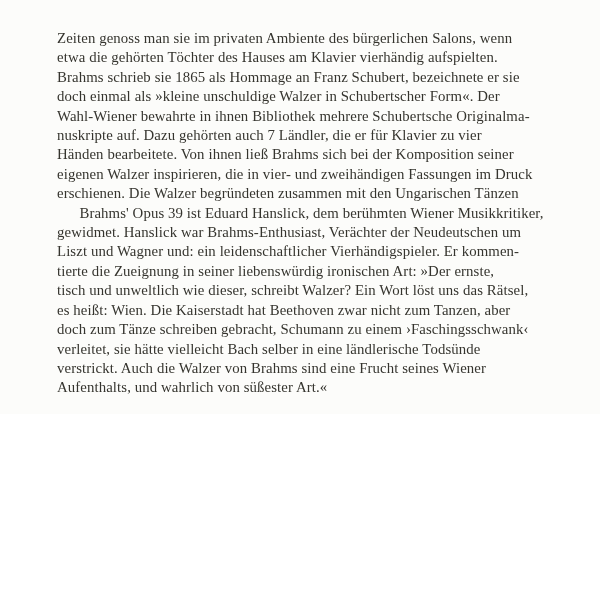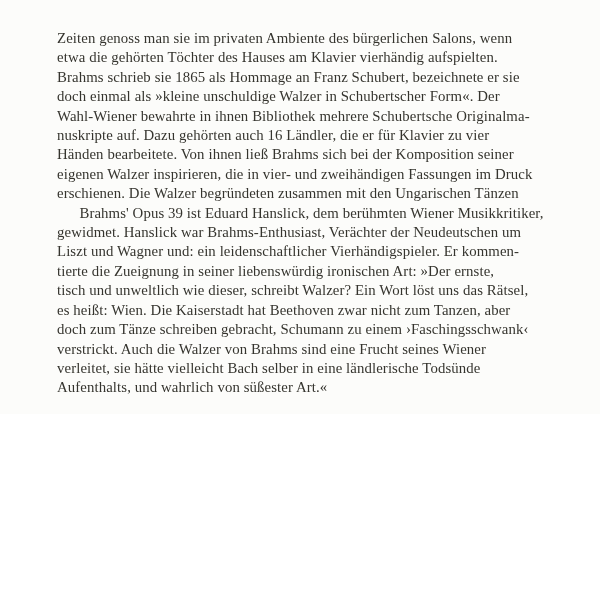--- a/index.html
+++ b/index.html
@@ -66,35 +66,35 @@
 
 <div class="page">
 
   <div class="text-block">
     <div>
       <div class="line">Zeiten genoss man sie im privaten Ambiente des bürgerlichen Salons, wenn</div>
       <div class="line">etwa die gehörten Töchter des Hauses am Klavier vierhändig aufspielten.</div>
       <div class="line">Brahms schrieb sie 1865 als Hommage an Franz Schubert, bezeichnete er sie</div>
       <div class="line">doch einmal als »kleine unschuldige Walzer in Schubertscher Form«. Der</div>
       <div class="line">Wahl-Wiener bewahrte in ihnen Bibliothek mehrere Schubertsche Originalma-</div>
-      <div class="line">nuskripte auf. Dazu gehörten auch 16 Ländler, die er für Klavier zu vier</div>
+      <div class="line">nuskripte auf. Dazu gehörten auch 7 Ländler, die er für Klavier zu vier</div>
       <div class="line">Händen bearbeitete. Von ihnen ließ Brahms sich bei der Komposition seiner</div>
       <div class="line">eigenen Walzer inspirieren, die in vier- und zweihändigen Fassungen im Druck</div>
       <div class="line">erschienen. Die Walzer begründeten zusammen mit den Ungarischen Tänzen</div>
     </div>
     <div>
       <div class="line indent">Brahms' Opus 39 ist Eduard Hanslick, dem berühmten Wiener Musikkritiker,</div>
       <div class="line">gewidmet. Hanslick war Brahms-Enthusiast, Verächter der Neudeutschen um</div>
       <div class="line">Liszt und Wagner und: ein leidenschaftlicher Vierhändigspieler. Er kommen-</div>
       <div class="line">tierte die Zueignung in seiner liebenswürdig ironischen Art: »Der ernste,</div>
       <div class="line">tisch und unweltlich wie dieser, schreibt Walzer? Ein Wort löst uns das Rätsel,</div>
       <div class="line">es heißt: Wien. Die Kaiserstadt hat Beethoven zwar nicht zum Tanzen, aber</div>
       <div class="line">doch zum Tänze schreiben gebracht, Schumann zu einem ›Faschingsschwank‹</div>
+      <div class="line">verleitet, sie hätte vielleicht Bach selber in eine ländlerische Todsünde</div>
       <div class="line">verstrickt. Auch die Walzer von Brahms sind eine Frucht seines Wiener</div>
-      <div class="line">verleitet, sie hätte vielleicht Bach selber in eine ländlerische Todsünde</div>
       <div class="line">Aufenthalts, und wahrlich von süßester Art.«</div>
     </div>
     <div class="signature">Stefan Weymar</div>
   </div>
 
   <div class="footer-bar"></div>
   <div class="page-number">12</div>
 
 </div>
 

